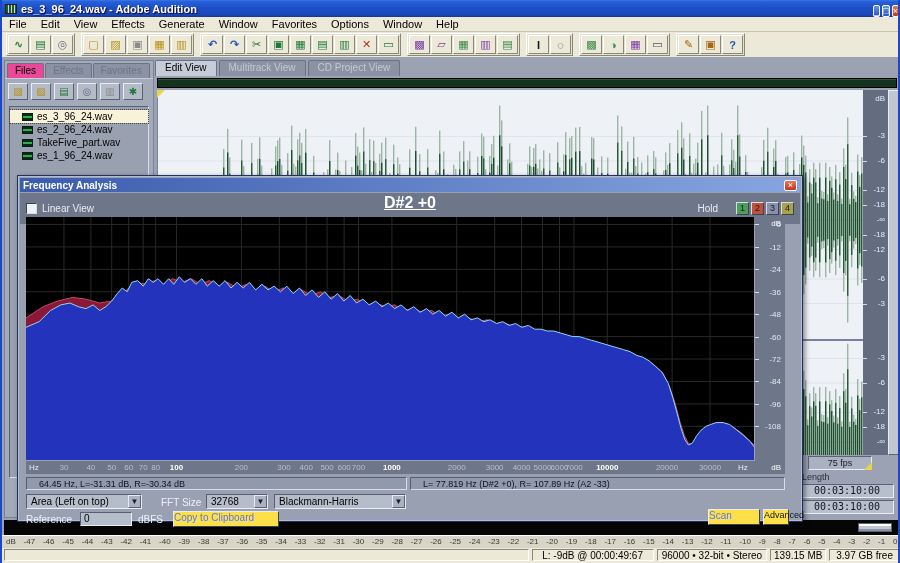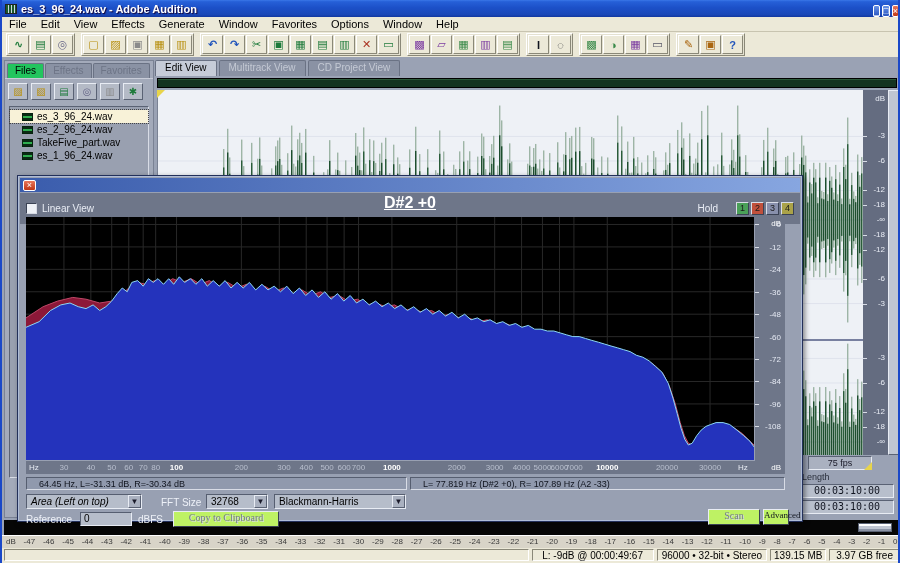--- a/index.html
+++ b/index.html
@@ -27,21 +27,21 @@
     border-bottom:1px solid #9aa2b4; }
   .tb-group { display:flex; gap:1px; padding:1px; border:1px solid; border-color:#fff #8a8878 #8a8878 #fff; background:#e4e1d0; }
   .tb-btn { width:21px; height:19px; background:#ece9d8; border:1px solid; border-color:#fff #8a8878 #8a8878 #fff;
     display:flex; align-items:center; justify-content:center; font-size:11px; font-weight:bold; }
 
   
   #files-panel { left:2px; top:60px; width:150px; height:458px; background:#a3aaba; border:1px solid #7a8294; }
   #files-tabs { display:flex; padding:2px 2px 0 2px; gap:1px; }
   .ftab { font-size:10px; padding:1px 7px 2px 7px; border:1px solid #6a7284; border-bottom:none; color:#6d7486;
     background:#8a92a4; border-radius:2px 2px 0 0; }
-  .ftab.active { background:#22c55e; color:#000; }
+  .ftab.active { background:#ec4899; color:#000; }
   #files-toolbar { display:flex; gap:3px; padding:4px 3px; border-top:1px solid #c8ccd8; }
   .fp-btn { width:20px; height:17px; background:#b4bac6; border:1px solid; border-color:#e8ecf4 #5a6274 #5a6274 #e8ecf4;
     display:flex; align-items:center; justify-content:center; font-size:10px; }
   #file-list { margin:2px 4px; background:#99a0b0; border:1px solid; border-color:#5a6274 #d8dce6 #d8dce6 #5a6274; height:372px; padding:3px 0; }
   .file-row { display:flex; align-items:center; gap:4px; padding:0 2px 0 12px; height:13px; font-size:10px; color:#000; white-space:nowrap; }
   .file-row.selected { background:#f8f2d8; outline:1px dotted #444; }
   .audio-file-icon { width:11px; height:8px; flex:0 0 11px;
     background:linear-gradient(180deg,#0a2a14 0 2px,#2fae4f 2px 4px,#0a2a14 4px 6px,#2fae4f 6px 8px); border:1px solid #06220e; }
 
   
@@ -103,22 +103,22 @@
   .ylab { position:absolute; right:4px; }
   .fa-status { position:absolute; top:301px; height:13px; background:#9099ad; border:1px solid; border-color:#565e70 #d8dce6 #d8dce6 #565e70;
     font-size:9px; color:#10141e; padding:1px 12px; white-space:nowrap; }
   .fa-label { position:absolute; color:#eef1f8; font-size:10px; }
   .fa-select { position:absolute; height:15px; background:#b6bdca; border:1px solid; border-color:#565e70 #e8ecf4 #e8ecf4 #565e70;
     font-size:10px; color:#000; display:flex; align-items:center; justify-content:space-between; padding-left:4px; }
   .dd-arrow { width:13px; height:13px; background:#aab1c0; border:1px solid; border-color:#e8ecf4 #5a6274 #5a6274 #e8ecf4;
     font-size:8px; text-align:center; line-height:12px; color:#1a1a2a; }
   .fa-input { position:absolute; height:14px; background:#b6bdca; border:1px solid; border-color:#565e70 #e8ecf4 #e8ecf4 #565e70;
     font-size:10px; color:#000; padding:0 3px; line-height:12px; }
-  .fa-btn { position:absolute; height:16px; background:#bef264; border:1px solid; border-color:#e8ecf4 #3a4254 #3a4254 #e8ecf4;
-    font-size:10px; text-align:center;font-family:Liberation Serif, serif; }
+  .fa-btn { position:absolute; height:16px; background:#fde047; border:1px solid; border-color:#e8ecf4 #3a4254 #3a4254 #e8ecf4;
+    font-size:10px; text-align:left; }
   .fa-btn.disabled { color:#737b8e; text-shadow:1px 1px 0 #d8dce6; }
   .fa-btn.normal { color:#10141e; }
 
   svg { display:block; }
 </style>
 </head>
 <body>
 
 <div class="abs" id="titlebar">
   <span id="app-icon"></span>
@@ -1839,20 +1839,21 @@
 <div class="abs" id="statusbar">
     <div class="sb-field" style="width: 552px;"></div>
     <div class="sb-field" style="width: 128px;">L: -9dB @ 00:00:49:67</div>
     <div class="sb-field" style="width: 116px;">96000 • 32-bit • Stereo</div>
     <div class="sb-field" style="width: 56px;">139.15 MB</div>
     <div class="sb-field" style="width: 74px;">3.97 GB free</div>
   </div>
 
 <div class="abs" id="fa-dialog">
   <div id="fa-title">
+    <span id="fa-title-text">Frequency Analysis</span>
     <span id="fa-close">×</span>
   </div>
   <div id="fa-header">
     <span id="fa-checkbox"></span>
     <span id="fa-linear-label">Linear View</span>
     <span id="fa-note">D#2 +0</span>
     <span id="fa-hold-label">Hold</span>
     <span id="fa-holds" style="display:flex;z-index:2;">
         <span class="hold-btn" style="background: rgb(74, 160, 88);">1</span>
         <span class="hold-btn" style="background: rgb(192, 80, 60);">2</span>
@@ -1949,21 +1950,21 @@
       <span class="xlab" style="left: 533.5px;">6000</span>
       <span class="xlab" style="left: 547.919px;">7000</span>
       <span class="xlab major" style="left: 581.28px;">10000</span>
       <span class="xlab" style="left: 641px;">20000</span>
       <span class="xlab" style="left: 684.038px;">30000</span>
       <span class="xlab unit" style="left: 712px;">Hz</span>
     </div>
   <div class="fa-status" id="fa-status-left" style="left:8px;width:381px;">64.45 Hz, L=-31.31 dB, R=-30.34 dB</div>
   <div class="fa-status" id="fa-status-right" style="left:392px;width:375px;">L= 77.819 Hz (D#2 +0), R= 107.89 Hz (A2 -33)</div>
 
-  <div class="fa-select" style="left:8px;top:318px;width:116px;font-style:italic;">
+  <div class="fa-select" style="left:8px;top:318px;width:116px;">
     <span>Area (Left on top)</span>
     <span class="dd-arrow">▼</span>
   </div>
   <span class="fa-label" style="left:143px;top:321px;">FFT Size</span>
   <div class="fa-select" style="left:188px;top:318px;width:62px;">
     <span>32768</span>
     <span class="dd-arrow">▼</span>
   </div>
   <div class="fa-select" style="left:256px;top:318px;width:132px;">
     <span>Blackmann-Harris</span>

